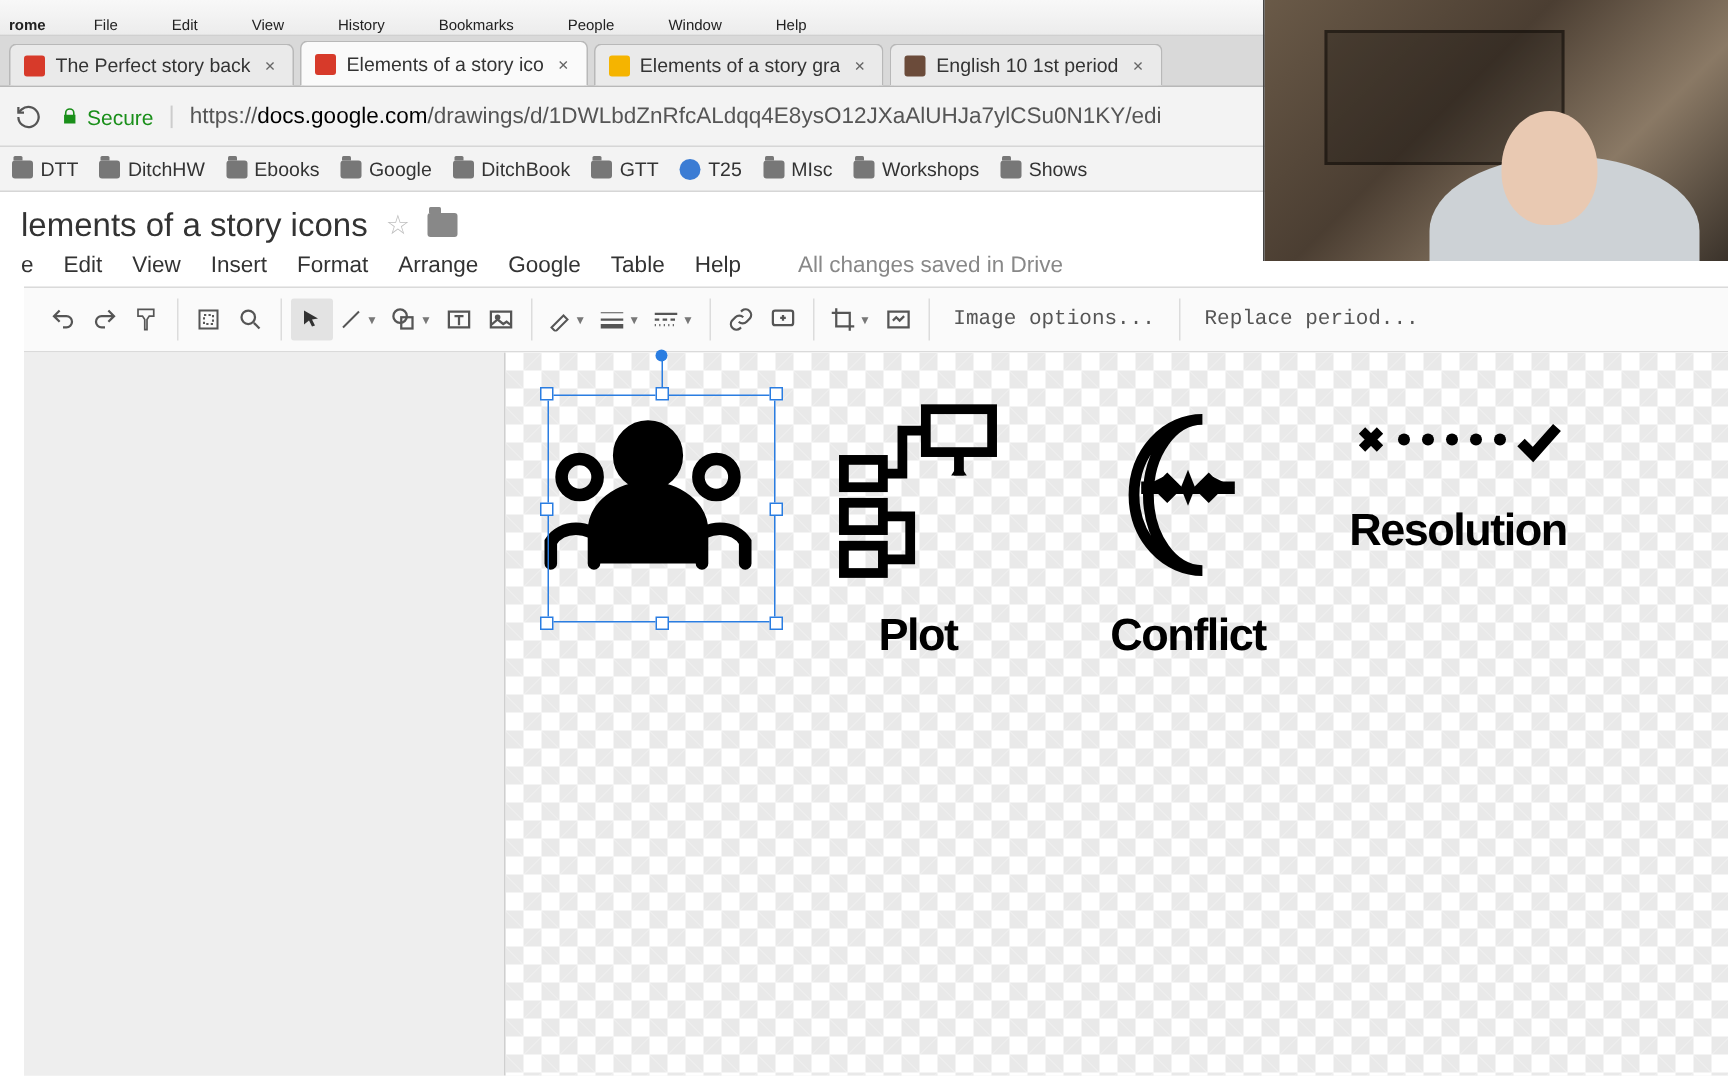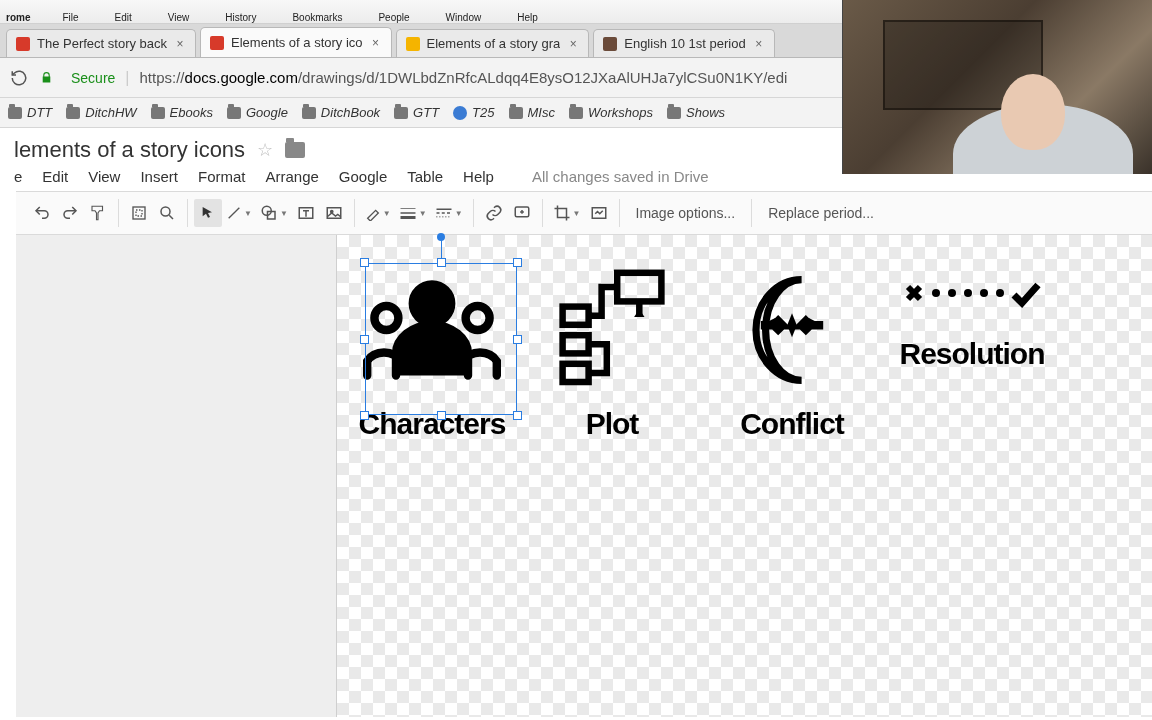--- a/index.html
+++ b/index.html
@@ -11,46 +11,46 @@
   
   .tab-strip { height: 34px; background:#d9d9d9; border-bottom:1px solid #b8b8b8; display:flex; align-items:flex-end; padding:0 6px; }
   .tab { display:flex; align-items:center; height:28px; background:#eaeaea; border:1px solid #b8b8b8; border-bottom:none; border-radius:5px 5px 0 0; margin-right:4px; padding:0 8px; font-size:13px; color:#333; max-width:210px; position:relative; }
   .tab.active { background:#fafafa; height:30px; }
   .tab .favicon { width:16px; height:16px; margin-right:6px; display:flex; align-items:center; justify-content:center; font-size:11px; }
   .tab .label { white-space:nowrap; overflow:hidden; text-overflow:ellipsis; flex:1; }
   .tab .close { width:14px; height:14px; margin-left:6px; font-size:12px; color:#666; text-align:center; line-height:14px; }
   
   .addr-row { height:40px; background:#f3f3f3; border-bottom:1px solid #d6d6d6; display:flex; align-items:center; padding:0 8px; gap:10px; }
   .reload { width:22px; height:22px; display:flex; align-items:center; justify-content:center; color:#555; }
-  .secure { display:flex; align-items:center; gap:18px; color:#1a8f1a; font-size:14px; }
+  .secure { display:flex; align-items:center; gap:5px; color:#1a8f1a; font-size:14px; }
   .url { font-size:15px; color:#555; white-space:nowrap; overflow:hidden; }
   .url .host { color:#000; }
   
   .bookmark-bar { height:30px; background:#f3f3f3; border-bottom:1px solid #d6d6d6; display:flex; align-items:center; padding:0 8px; gap:14px; font-size:13px; color:#333; }
-  .bm { display:flex; align-items:center; gap:5px; cursor:default;font-style:italic; }
+  .bm { display:flex; align-items:center; gap:5px; cursor:default; }
   .folder-icon { width:14px; height:12px; background:#777; border-radius:2px; position:relative; }
   .folder-icon:before { content:""; position:absolute; top:-3px; left:1px; width:6px; height:3px; background:#777; border-radius:1px 1px 0 0; }
   .circle-icon { width:14px; height:14px; border-radius:50%; background:#3b7cd4; }
   
   .docs-area { position:relative; background:#fff;padding-left:16px; }
   .title-row { display:flex; align-items:center; height:40px; padding:4px 8px 0 0; gap:12px; }
   .doc-title { font-size:22px; color:#333; margin-left:-2px; white-space:nowrap; }
   .star { color:#bfbfbf; font-size:18px; }
   .folder-btn { width:20px; height:16px; background:#888; border-radius:2px; position:relative; }
   .folder-btn:before { content:""; position:absolute; top:-4px; left:1px; width:8px; height:4px; background:#888; border-radius:1px 1px 0 0; }
   .app-menus { display:flex; align-items:center; gap:20px; font-size:15px; color:#333; padding:0 0 6px 0; margin-left:-2px; }
   .app-menus .save-status { color:#888; margin-left:18px; }
   
   .toolbar { height:44px; border-top:1px solid #dadada; border-bottom:1px solid #dadada; display:flex; align-items:center; padding:0 6px; gap:0; background:#fafafa; }
   .tb-group { display:flex; align-items:center; padding:0 6px; height:100%; }
   .tb-sep { width:1px; height:28px; background:#dcdcdc; }
   .tb-btn { min-width:28px; height:28px; display:flex; align-items:center; justify-content:center; color:#555; border-radius:2px; padding:0 4px; position:relative; }
   .tb-btn.active { background:#e3e3e3; }
   .dropdown-caret { font-size:8px; color:#777; margin-left:2px; }
-  .text-btn { font-size:14px; color:#555; padding:0 10px; }
+  .text-btn { font-size:14px; color:#555; padding:0 10px;font-family:Liberation Mono, monospace; }
   
   .canvas-wrap { background:#eeeeee; height:calc(720px - 24px - 34px - 40px - 30px - 40px - 26px - 44px); display:flex; }
   .left-gutter { width:320px; background:#eeeeee; }
   .canvas { flex:1; background:#fff; position:relative;
     background-image:
       linear-gradient(45deg,#e9e9e9 25%,transparent 25%),
       linear-gradient(-45deg,#e9e9e9 25%,transparent 25%),
       linear-gradient(45deg,transparent 75%,#e9e9e9 75%),
       linear-gradient(-45deg,transparent 75%,#e9e9e9 75%);
     background-size:24px 24px;
@@ -350,21 +350,20 @@
           <div class="icon-box">
             <svg width="150" height="120" viewBox="0 0 120 100" fill="none" stroke="#000" stroke-width="7" stroke-linecap="round">
               <circle cx="60" cy="28" r="16" fill="#000"></circle>
               <path d="M30 88 v-18 a30 24 0 0 1 60 0 v18" fill="#000"></path>
               <circle cx="22" cy="40" r="10"></circle>
               <path d="M6 88 v-12 a16 14 0 0 1 28 0"></path>
               <circle cx="98" cy="40" r="10"></circle>
               <path d="M86 76 a16 14 0 0 1 28 0 v12"></path>
             </svg>
           </div>
-          <div class="story-label">Characters</div>
         </div>
 
         <div class="story-item">
           <div class="icon-box">
             <svg width="130" height="130" viewBox="0 0 100 100" fill="none" stroke="#000" stroke-width="5">
               <rect x="54" y="6" width="34" height="22"></rect>
               <rect x="12" y="32" width="20" height="14"></rect>
               <rect x="12" y="54" width="20" height="14"></rect>
               <rect x="12" y="76" width="20" height="14"></rect>
               <path d="M54 17 H42 V39 H32" marker-end=""></path>

